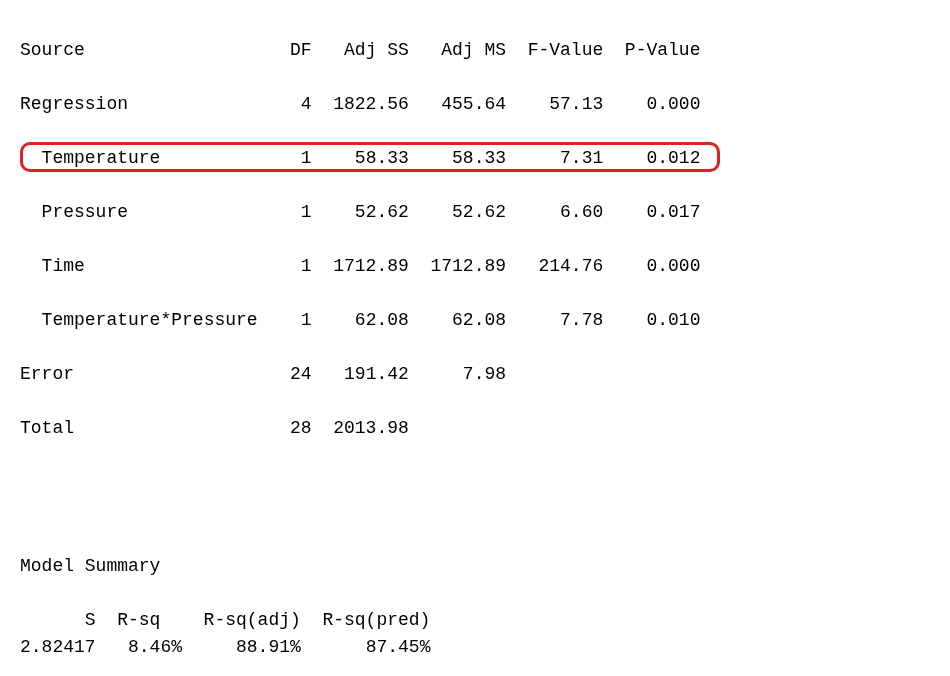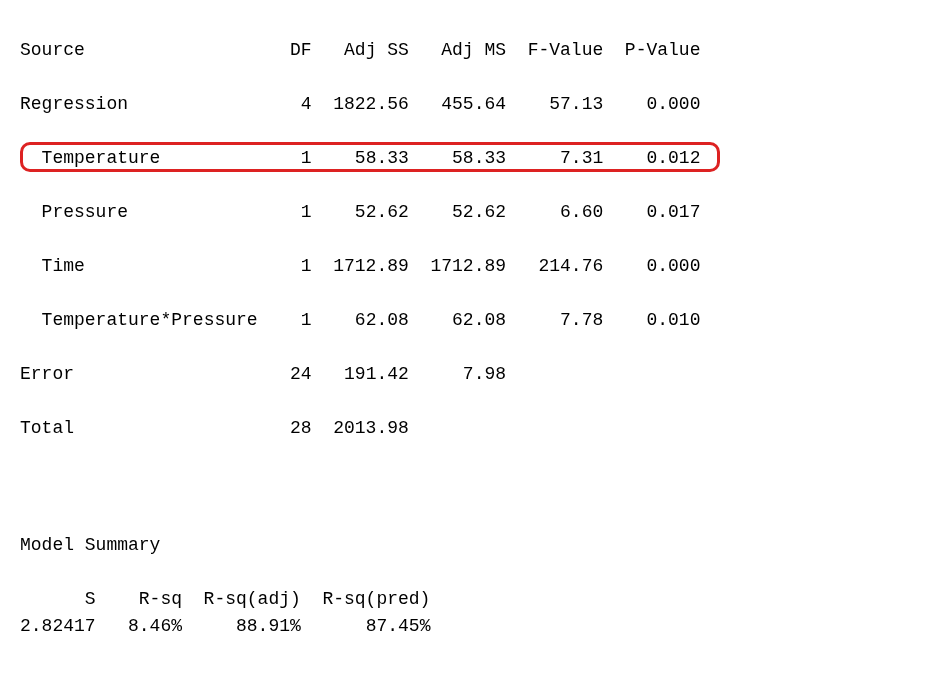--- a/index.html
+++ b/index.html
@@ -24,21 +24,21 @@
     .row {
       white-space: pre;
     }
     .highlight-box {
       position: absolute;
       border: 3px solid #d22;
       border-radius: 10px;
       pointer-events: none;
     }
     .section {
-      margin-top: 36px;
+      margin-top: 57px;
     }
     .model-summary-table {
       white-space: pre;
     }
     span.cell {
       display: inline-block;
     }
   </style>
 </head>
 <body>
@@ -51,15 +51,15 @@
 <div class="row"><span class="cell" style="width:23ch;text-align:left">  Time</span><span class="cell" style="width:4ch;text-align:right">1</span><span class="cell" style="width:9ch;text-align:right">1712.89</span><span class="cell" style="width:9ch;text-align:right">1712.89</span><span class="cell" style="width:9ch;text-align:right">214.76</span><span class="cell" style="width:9ch;text-align:right">0.000</span></div>
 <div class="row"><span class="cell" style="width:23ch;text-align:left">  Temperature*Pressure</span><span class="cell" style="width:4ch;text-align:right">1</span><span class="cell" style="width:9ch;text-align:right">62.08</span><span class="cell" style="width:9ch;text-align:right">62.08</span><span class="cell" style="width:9ch;text-align:right">7.78</span><span class="cell" style="width:9ch;text-align:right">0.010</span></div>
 <div class="row"><span class="cell" style="width:23ch;text-align:left">Error</span><span class="cell" style="width:4ch;text-align:right">24</span><span class="cell" style="width:9ch;text-align:right">191.42</span><span class="cell" style="width:9ch;text-align:right">7.98</span><span class="cell" style="width:9ch;text-align:right"></span><span class="cell" style="width:9ch;text-align:right"></span></div>
 <div class="row"><span class="cell" style="width:23ch;text-align:left">Total</span><span class="cell" style="width:4ch;text-align:right">28</span><span class="cell" style="width:9ch;text-align:right">2013.98</span><span class="cell" style="width:9ch;text-align:right"></span><span class="cell" style="width:9ch;text-align:right"></span><span class="cell" style="width:9ch;text-align:right"></span></div>
 <div class="highlight-box" style="left:0px; top:132px; width:700px; height:30px;"></div>
 </div>
 
 <div class="section">
   <div>Model Summary</div>
   <br>
-  <div class="model-summary-table"><span class="cell" style="width:7ch;text-align:right">S</span><span class="cell" style="width:8ch;text-align:right">R-sq</span><span class="cell" style="width:11ch;text-align:right">R-sq(adj)</span><span class="cell" style="width:12ch;text-align:right">R-sq(pred)</span></div>
+  <div class="model-summary-table"><span class="cell" style="width:7ch;text-align:right">S</span><span class="cell" style="width:8ch;text-align:center">R-sq</span><span class="cell" style="width:11ch;text-align:right">R-sq(adj)</span><span class="cell" style="width:12ch;text-align:right">R-sq(pred)</span></div>
   <div class="model-summary-table"><span class="cell" style="width:7ch;">2.82417</span><span class="cell" style="width:8ch;text-align:right">8.46%</span><span class="cell" style="width:11ch;text-align:right">88.91%</span><span class="cell" style="width:12ch;text-align:right">87.45%</span></div>
 </div>
 
 </body></html>

